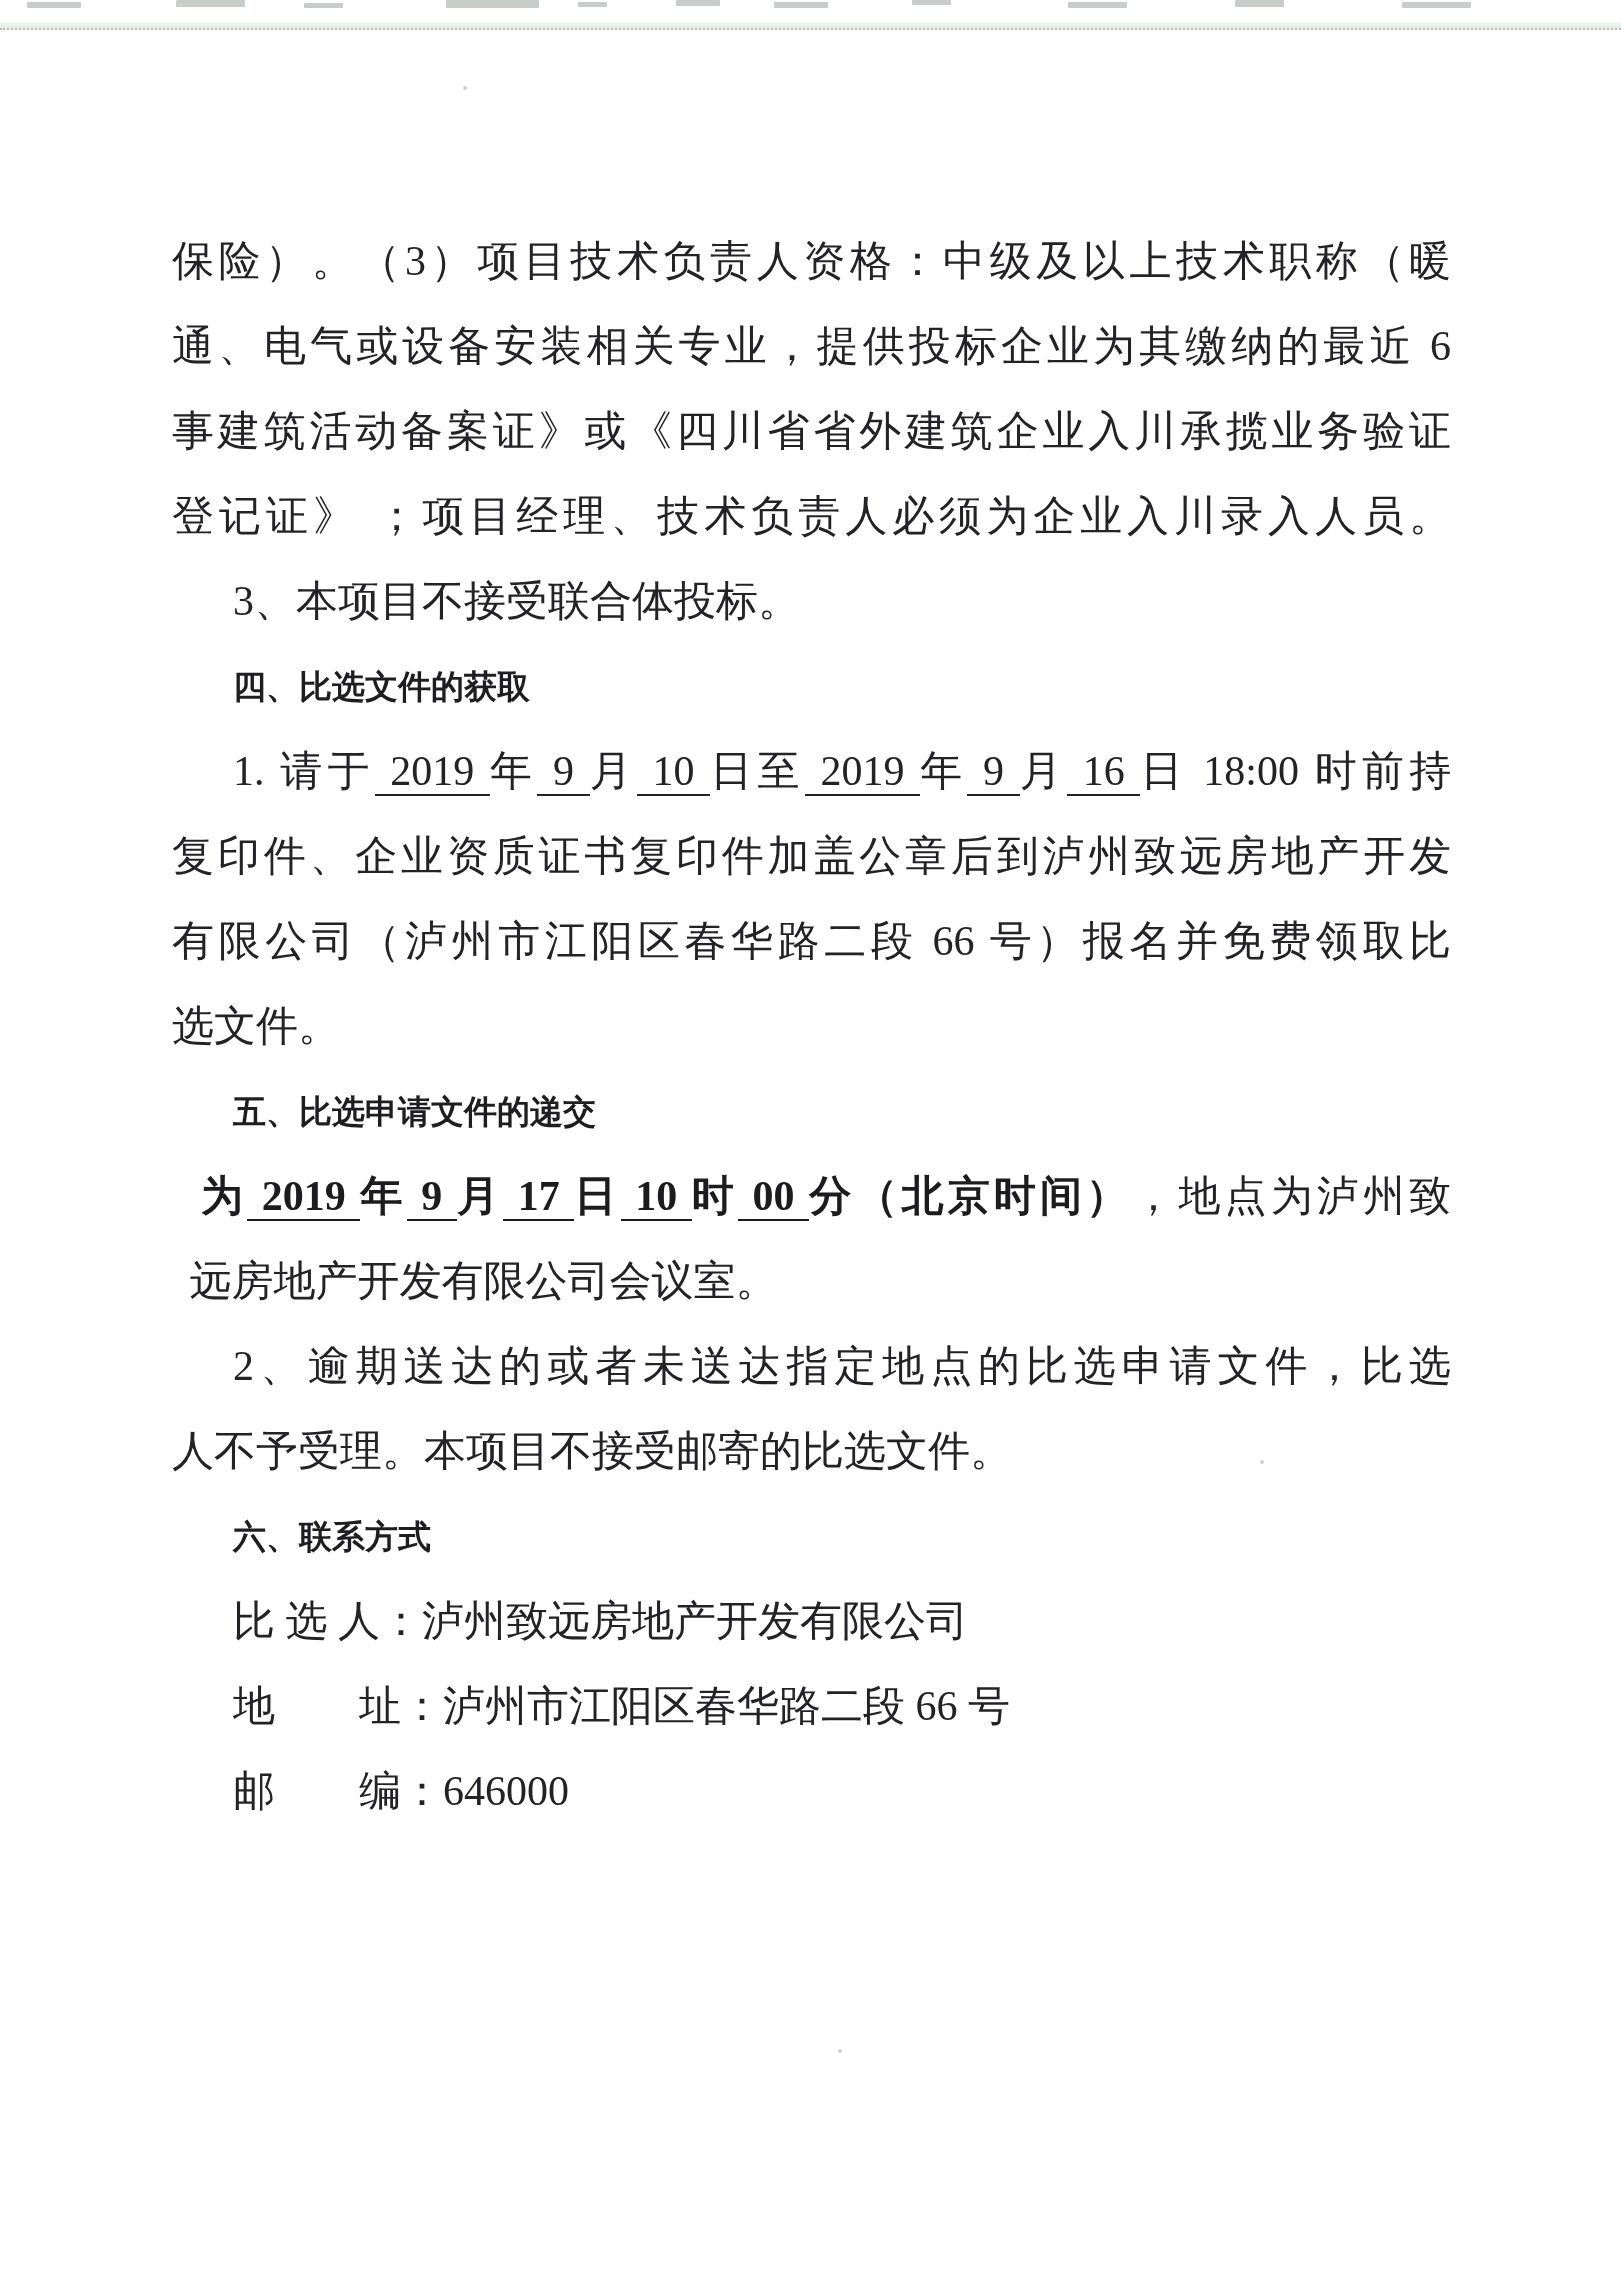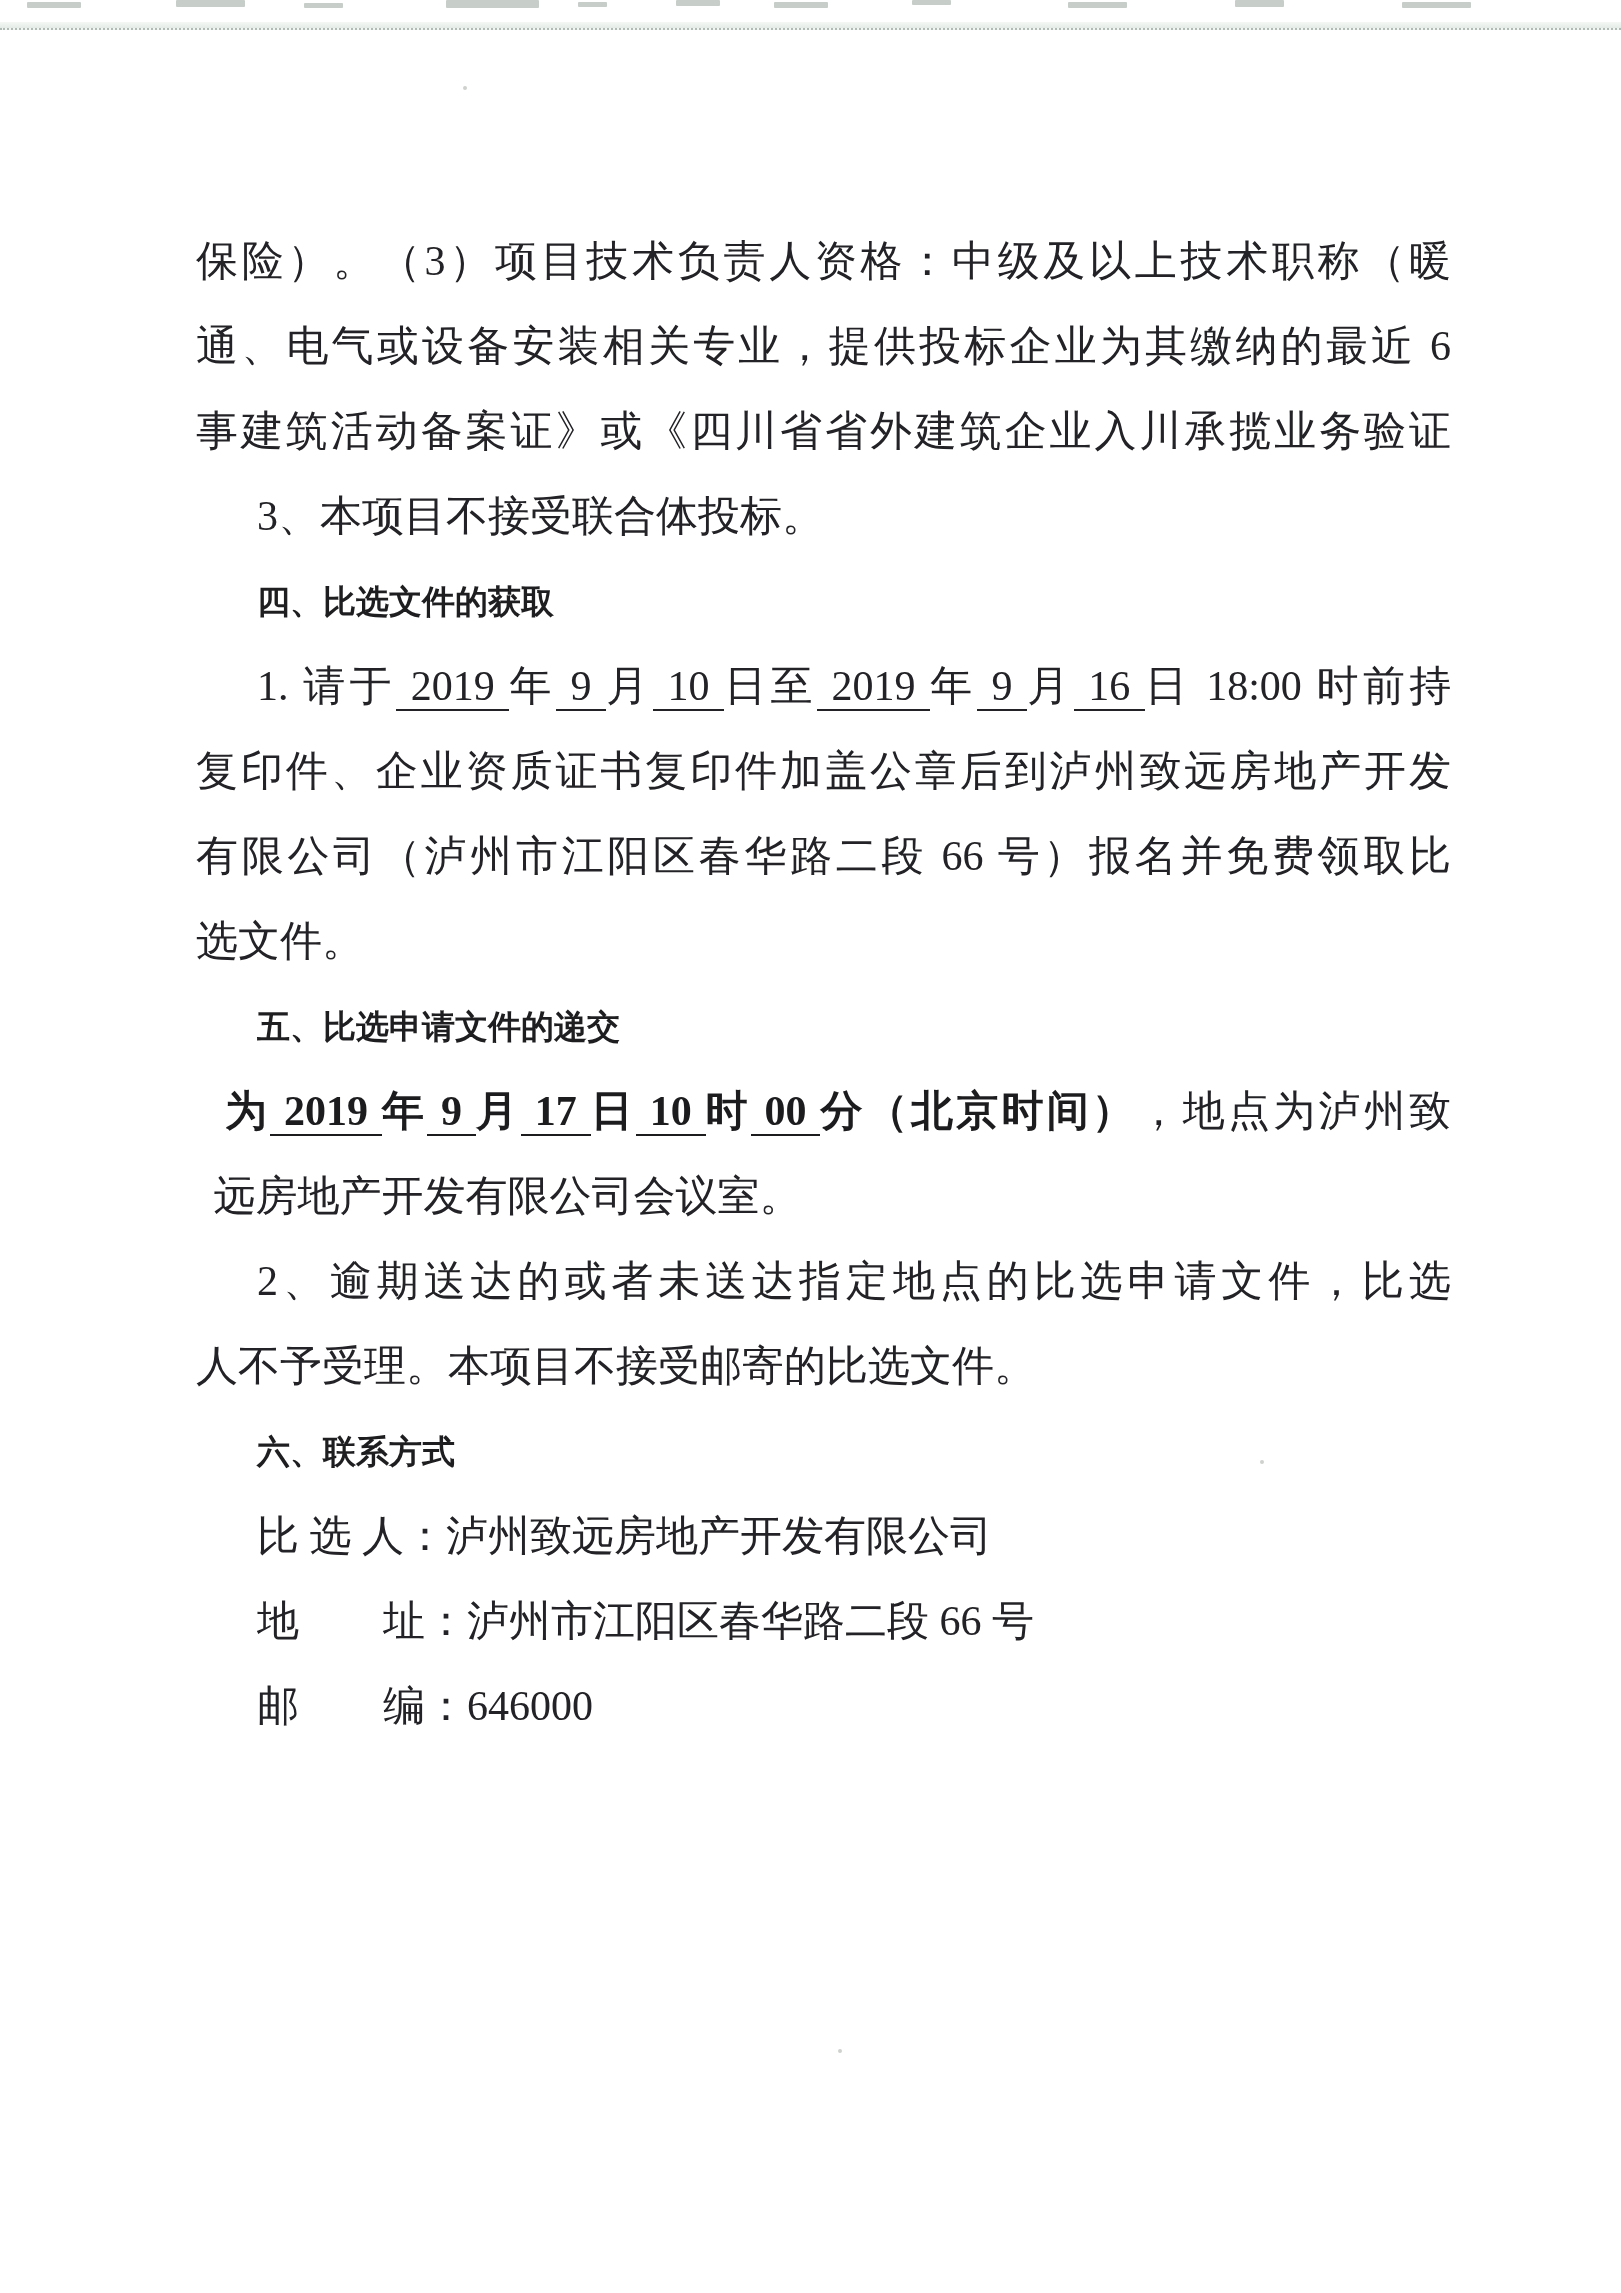--- a/index.html
+++ b/index.html
@@ -26,21 +26,20 @@
   
   .doc{
     position:absolute;left:172px;top:219px;width:1279px;
     color:#232327;
   }
   .line{
     height:85px;line-height:85px;
     font-size:42px;
     white-space:pre-wrap;
     text-align:left;
-    margin-left:24px;
   }
   .j{
     text-align:justify;
     text-align-last:justify;
     text-justify:inter-ideograph;
   }
   .ind{text-indent:61px;}
   .ind15{text-indent:29px;}
   .ind16{text-indent:17.6px;}
   .hei{
@@ -69,20 +68,21 @@
   <div class="dot" style="left:463px;top:86px;"></div>
   <div class="dot" style="left:1260px;top:1460px;"></div>
   <div class="dot" style="left:838px;top:2049px;"></div>
 </div>
 
 <div class="doc">
 
   <div class="line j"><span>保险）。（3）项目技术负责人资格：中级及以上技术职称（暖</span></div>
   <div class="line j"><span>通、电气或设备安装相关专业，提供投标企业为其缴纳的最近 6</span></div>
   <div class="line j"><span>事建筑活动备案证》或《四川省省外建筑企业入川承揽业务验证</span></div>
+  <div class="line j"><span>登记证》 ；项目经理、技术负责人必须为企业入川录入人员。</span></div>
 
   <div class="line ind"><span>3、本项目不接受联合体投标。</span></div>
 
   <div class="line ind hei"><span>四、比选文件的获取</span></div>
 
   <div class="line ind j"><span>1. 请于</span><span class="u"> 2019 </span><span>年</span><span class="u"> 9 </span><span>月</span><span class="u"> 10 </span><span>日至</span><span class="u"> 2019 </span><span>年</span><span class="u"> 9 </span><span>月</span><span class="u"> 16 </span><span>日 18:00 时前持</span></div>
 
   <div class="line j"><span>复印件、企业资质证书复印件加盖公章后到泸州致远房地产开发</span></div>
   <div class="line j"><span>有限公司（泸州市江阳区春华路二段 66 号）报名并免费领取比</span></div>
   <div class="line"><span>选文件。</span></div>

